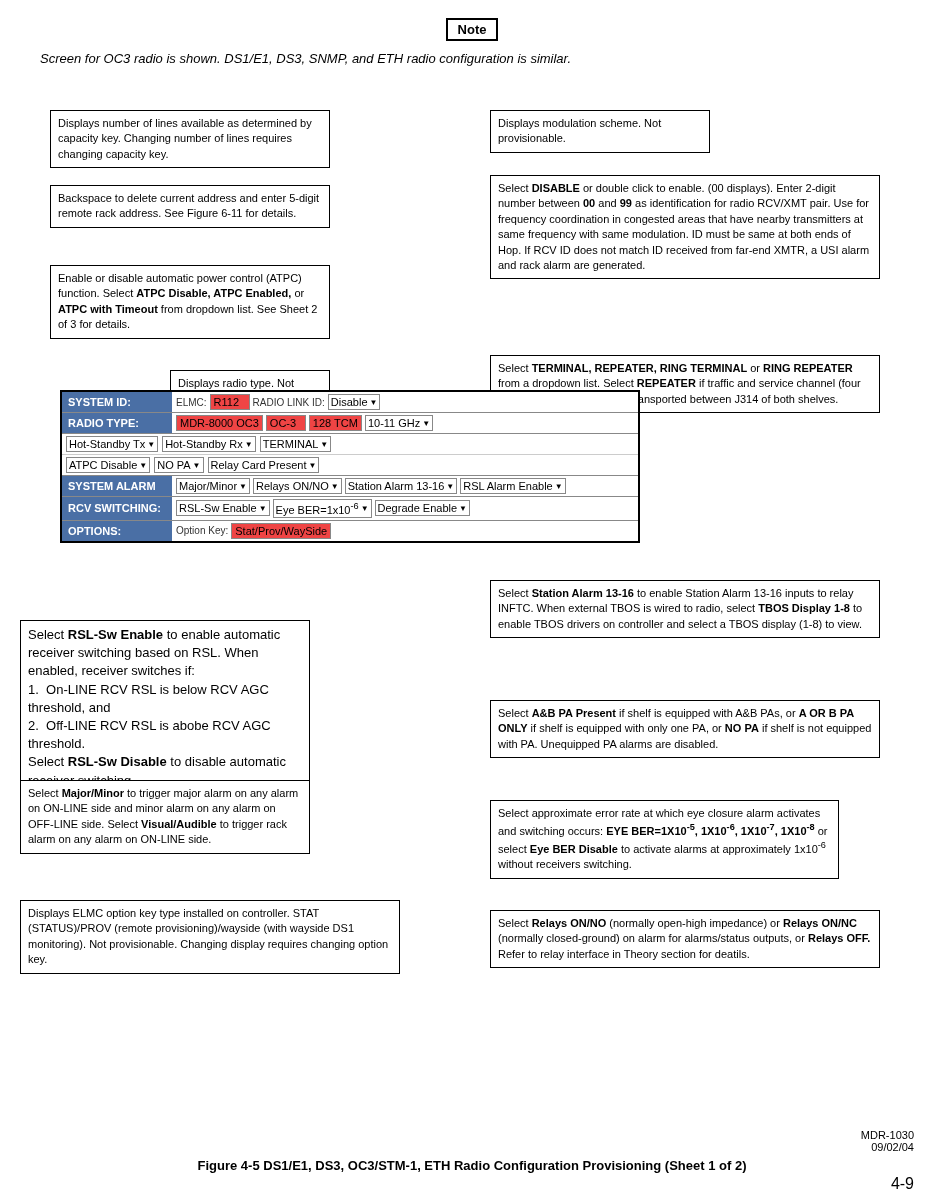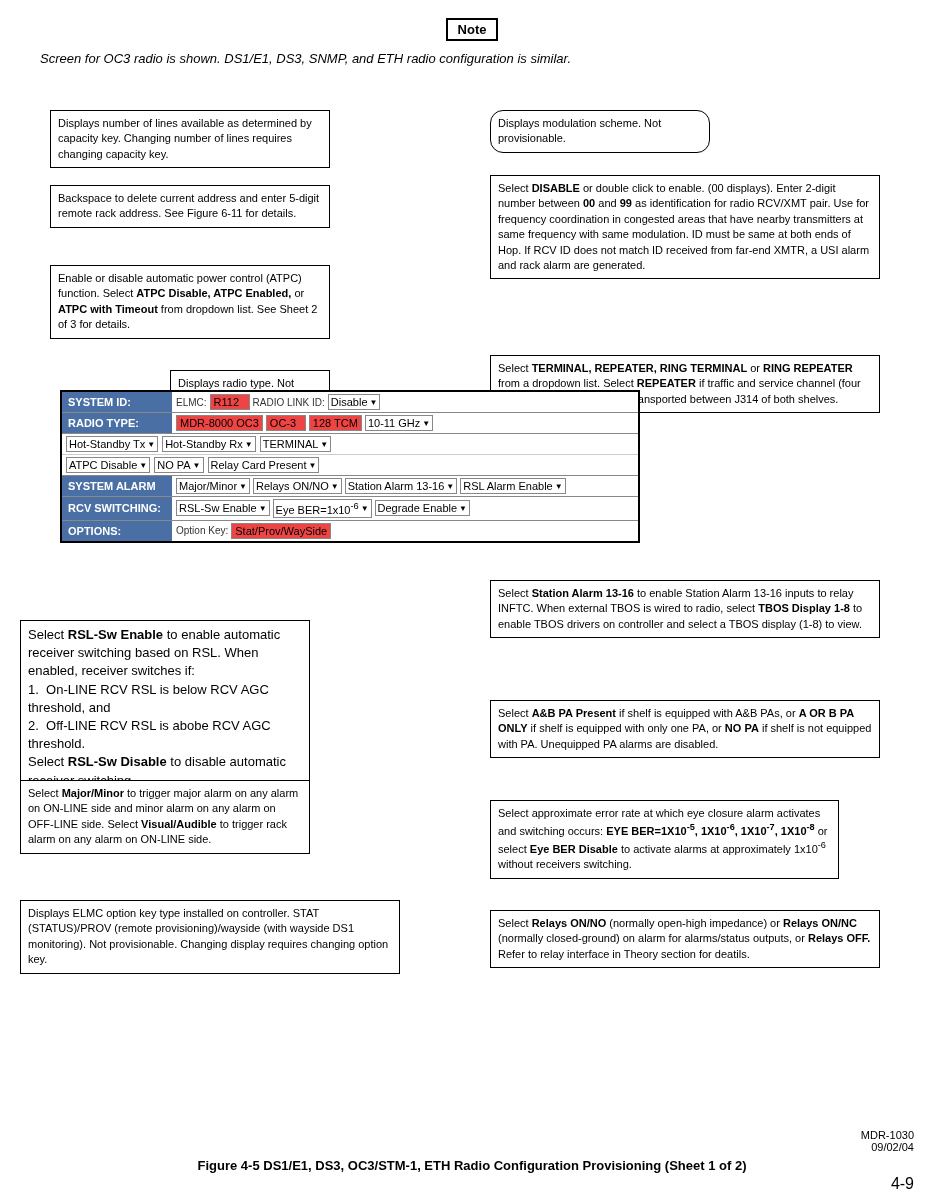--- a/index.html
+++ b/index.html
@@ -139,21 +139,21 @@
 </div>
 
 <div class="subtitle-text">
   <em><span>Screen for OC3 radio is shown. DS1/E1, DS3, SNMP, and ETH radio configuration is similar.</span></em>
 </div>
 
 <div class="annotation" style="top:110px; left:50px; width:280px;">
   <span>Displays number of lines available as determined by capacity key. Changing number of lines requires changing capacity key.</span>
 </div>
 
-<div class="annotation" style="top:110px; left:490px; width:220px;border-radius:13px;">
+<div class="annotation" style="top:110px; left:490px; width:220px;">
   <span>Displays modulation scheme. Not provisionable.</span>
 </div>
 
 <div class="annotation" style="top:185px; left:50px; width:280px;">
   <span>Backspace to delete current address and enter 5-digit remote rack address. See Figure 6-11 for details.</span>
 </div>
 
 <div class="annotation" style="top:175px; left:490px; width:390px; font-size:11px;">
   Select <strong>DISABLE</strong> or double click to enable. (00 displays). Enter 2-digit number between <strong>00</strong> and <strong>99</strong> as identification for radio RCV/XMT pair. Use for frequency coordination in congested areas that have nearby transmitters at same frequency with same modulation. ID must be same at both ends of Hop. If RCV ID does not match ID received from far-end XMTR, a USI alarm and rack alarm are generated.
 </div>

